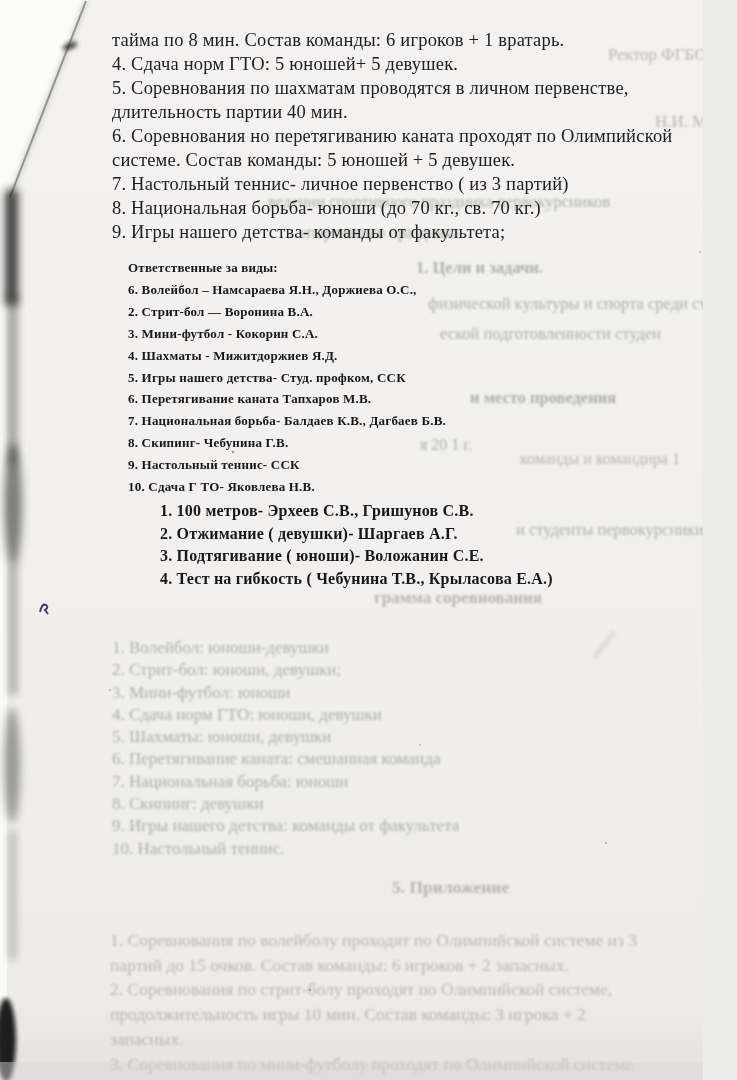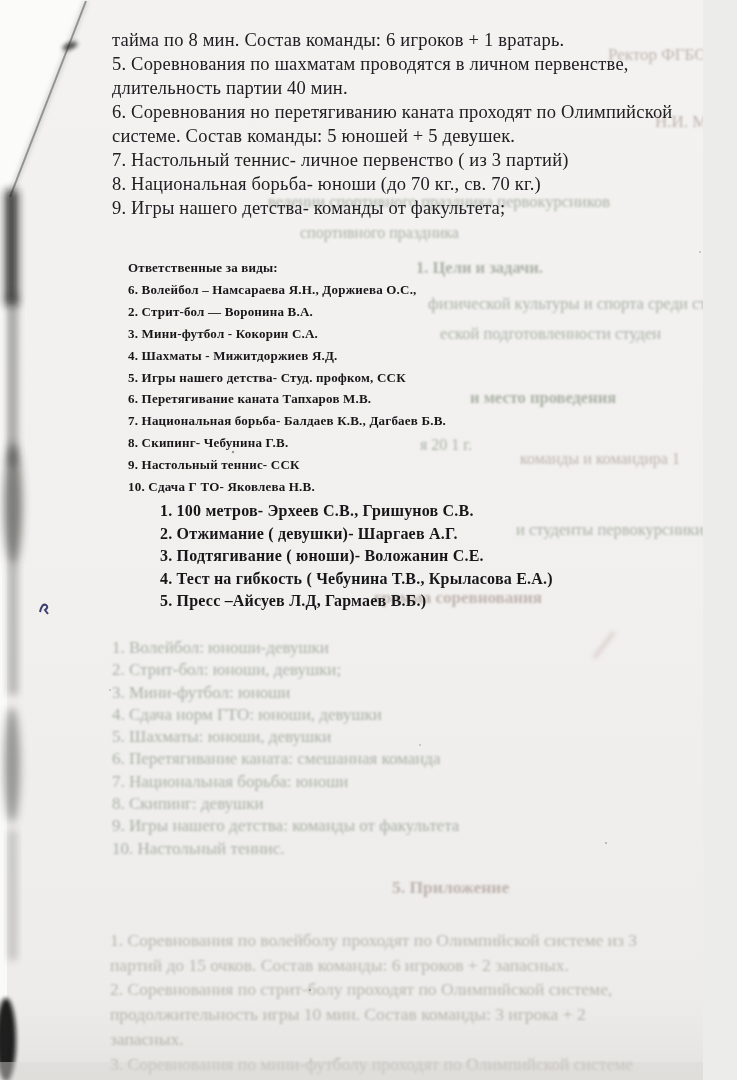--- a/index.html
+++ b/index.html
@@ -62,20 +62,21 @@
         <div>партий до 15 очков. Состав команды: 6 игроков + 2 запасных.</div>
         <div>2. Соревнования по стрит-болу проходят по Олимпийской системе,</div>
         <div>продолжительность игры 10 мин. Состав команды: 3 игрока + 2</div>
         <div>запасных.</div>
         <div>3. Соревнования по мини-футболу проходят по Олимпийской системе</div>
       </div>
   </div>
 
   <div class="txt block-intro">
       <div>тайма по 8 мин. Состав команды: 6 игроков + 1 вратарь.</div>
+      <div>4. Сдача норм ГТО: 5 юношей+ 5 девушек.</div>
       <div>5. Соревнования по шахматам проводятся в личном первенстве,</div>
       <div>длительность партии 40 мин.</div>
       <div>6. Соревнования но перетягиванию каната проходят по Олимпийской</div>
       <div>системе. Состав команды: 5 юношей + 5 девушек.</div>
       <div>7. Настольный теннис- личное первенство ( из 3 партий)</div>
       <div>8. Национальная борьба- юноши (до 70 кг., св. 70 кг.)</div>
       <div>9. Игры нашего детства- команды от факультета;</div>
     </div>
 
   <div class="txt block-resp">
@@ -92,21 +93,20 @@
         <div>9. Настольный теннис- ССК</div>
         <div>10. Сдача Г ТО- Яковлева Н.В.</div>
       </div>
   </div>
 
   <div class="txt block-sub">
       <div>1. 100 метров- Эрхеев С.В., Гришунов С.В.</div>
       <div>2. Отжимание ( девушки)- Шаргаев А.Г.</div>
       <div>3. Подтягивание ( юноши)- Воложанин С.Е.</div>
       <div>4. Тест на гибкость ( Чебунина Т.В., Крыласова Е.А.)</div>
-      <div>5. Пресс –Айсуев Л.Д, Гармаев В.Б.)</div>
     </div>
 
   <svg class="artifacts" width="737" height="1080" viewBox="0 0 737 1080">
     <defs>
       <filter id="b1" x="-50%" y="-50%" width="200%" height="200%">
           <feGaussianBlur stdDeviation="2.2"></feGaussianBlur>
         </filter>
       <filter id="b2" x="-80%" y="-80%" width="260%" height="260%">
           <feGaussianBlur stdDeviation="4"></feGaussianBlur>
         </filter>

